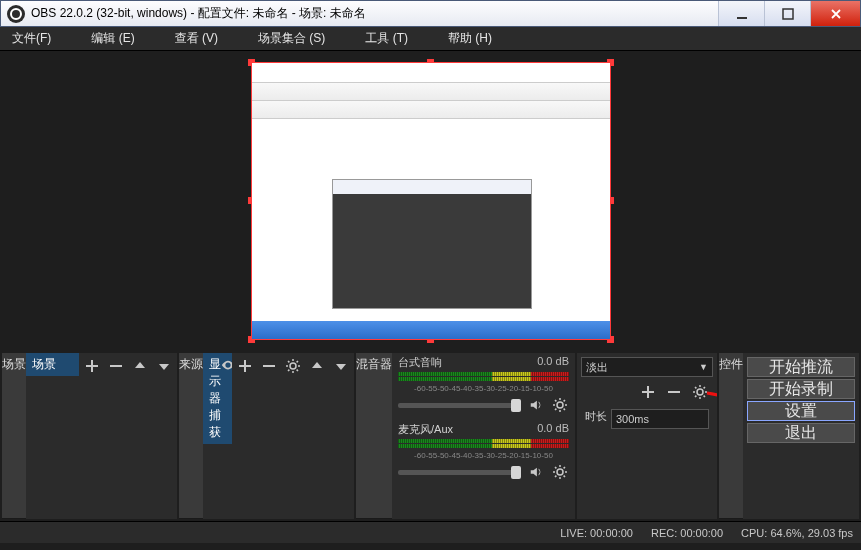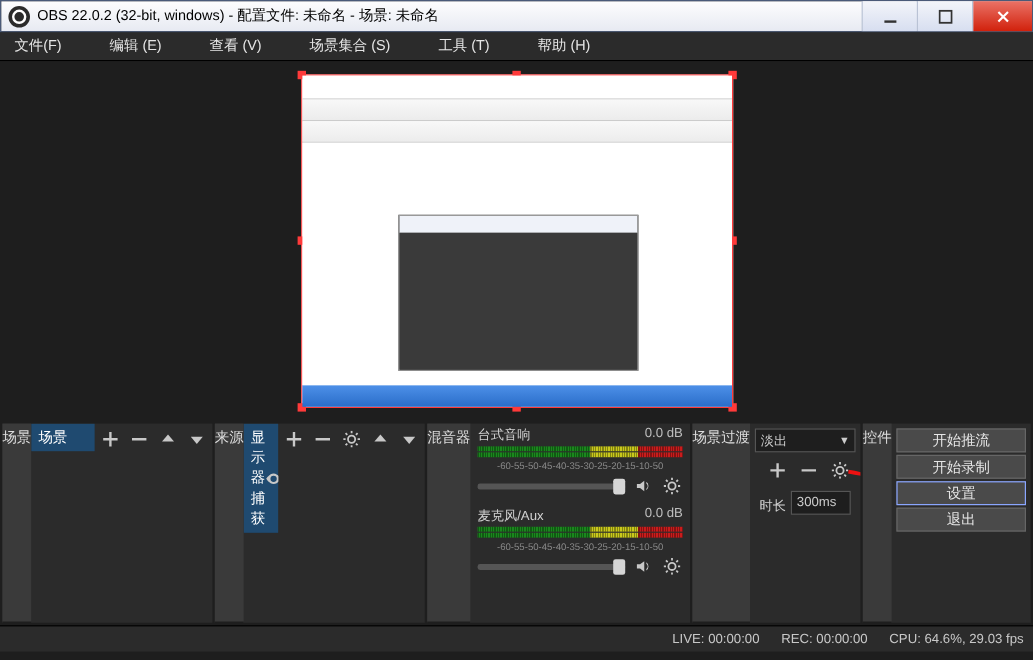--- a/index.html
+++ b/index.html
@@ -37,21 +37,21 @@
 .panel .phead{background:#3a3a3a;text-align:center;padding:3px 0;font-size:12px;color:#ddd;border-bottom:1px solid #1a1a1a;}
 .panel .pbody{flex:1;overflow:hidden;position:relative;}
 .panel .pfoot{height:26px;display:flex;align-items:center;padding:0 4px;gap:6px;}
 .iconbtn{width:18px;height:18px;display:flex;align-items:center;justify-content:center;color:#c8c8c8;cursor:default;}
 .iconbtn svg{width:14px;height:14px;fill:currentColor;}
 
 .p-scenes{width:175px;}
 .scene-item{background:#1f4a70;padding:3px 6px;color:#fff;}
 
 .p-sources{width:175px;}
-.src-item{background:#1f4a70;padding:3px 6px;display:flex;align-items:center;color:#fff;}
+.src-item{background:#1f4a70;padding:3px 6px;display:flex;color:#fff;}
 .src-item .srclabel{flex:1;}
 .src-item .eye{margin-left:auto;}
 .src-item .lock{margin-left:6px;}
 
 .p-mixer{flex:1;}
 .mixch{padding:2px 6px 6px;}
 .mixtop{display:flex;font-size:11px;}
 .mixtop .lvl{margin-left:auto;color:#bdbdbd;}
 .meters{height:10px;display:flex;flex-direction:column;gap:1px;margin:2px 0;}
 .meter{height:4px;background:linear-gradient(to right,#1a881d 0%,#1a881d 55%,#c9c91c 55%,#c9c91c 78%,#c91c1c 78%,#c91c1c 100%);position:relative;}
@@ -60,25 +60,25 @@
 .mixctrl{display:flex;align-items:center;gap:6px;margin-top:2px;}
 .slider{flex:1;height:5px;background:#555;border-radius:2px;position:relative;}
 .slider .knob{position:absolute;right:0;top:-4px;width:10px;height:13px;background:#d6d6d6;border-radius:2px;}
 
 .p-trans{width:140px;}
 .sel{width:100%;height:20px;background:#1e1e1e;border:1px solid #555;color:#ccc;padding:0 4px;display:flex;align-items:center;justify-content:space-between;font-size:11px;}
 .sel .chev{font-size:9px;}
 .transrow{display:flex;align-items:center;justify-content:flex-end;gap:8px;padding:6px 4px;position:relative;}
 .transrow .gearwrap{position:relative;}
 .redarrow{position:absolute;left:18px;top:10px;pointer-events:none;}
-.durrow{display:flex;align-items:flex-end;gap:4px;padding:2px 4px;font-size:11px;}
+.durrow{display:flex;align-items:flex-start;gap:4px;padding:2px 4px;font-size:11px;}
 .spin{flex:1;height:20px;background:#1e1e1e;border:1px solid #555;display:flex;align-items:center;padding:0 4px;color:#ccc;}
 
 .p-ctrl{width:140px;}
-.ctrlbtn{margin:2px 4px;height:20px;background:#4a4a4a;border:1px solid #666;text-align:center;line-height:18px;font-size:12px;color:#e6e6e6;}
+.ctrlbtn{margin:2px 4px;height:20px;background:#4a4a4a;border:1px solid #666;text-align:center;line-height:18px;font-size:16px;color:#e6e6e6;}
 .ctrlbtn.hl{border:1px solid #8aa6ff;}
 
 .statusbar{height:22px;background:#2b2b2b;display:flex;align-items:center;justify-content:flex-end;padding:0 8px;gap:18px;font-size:11px;color:#c8c8c8;border-top:1px solid #000;}
 </style>
 </head>
 <body>
 
 <div class="titlebar">
   <div class="appicon"></div>
   <div class="title">OBS 22.0.2 (32-bit, windows) - 配置文件: 未命名 - 场景: 未命名</div>
@@ -295,21 +295,20 @@
                 <circle cx="7" cy="7" r="3" fill="none" stroke="currentColor" stroke-width="1.5"></circle>
                 <path d="M7 0v2M7 12v2M0 7h2M12 7h2M2 2l1.4 1.4M10.6 10.6L12 12M12 2l-1.4 1.4M3.4 10.6L2 12" stroke="currentColor" stroke-width="1.5"></path>
               </svg>
             </div>
         </div>
       </div>
     </div>
   </div>
 
   <div class="panel p-trans">
-    <div class="phead">场景过渡</div>
     <div class="pbody" style="padding:4px;">
       <div class="sel">
           <span>淡出</span>
           <span class="chev">▼</span>
         </div>
       <div class="transrow">
         <div class="iconbtn">
             <svg viewBox="0 0 14 14">
               <path d="M7 1v12M1 7h12" stroke="currentColor" stroke-width="2"></path>
             </svg>

